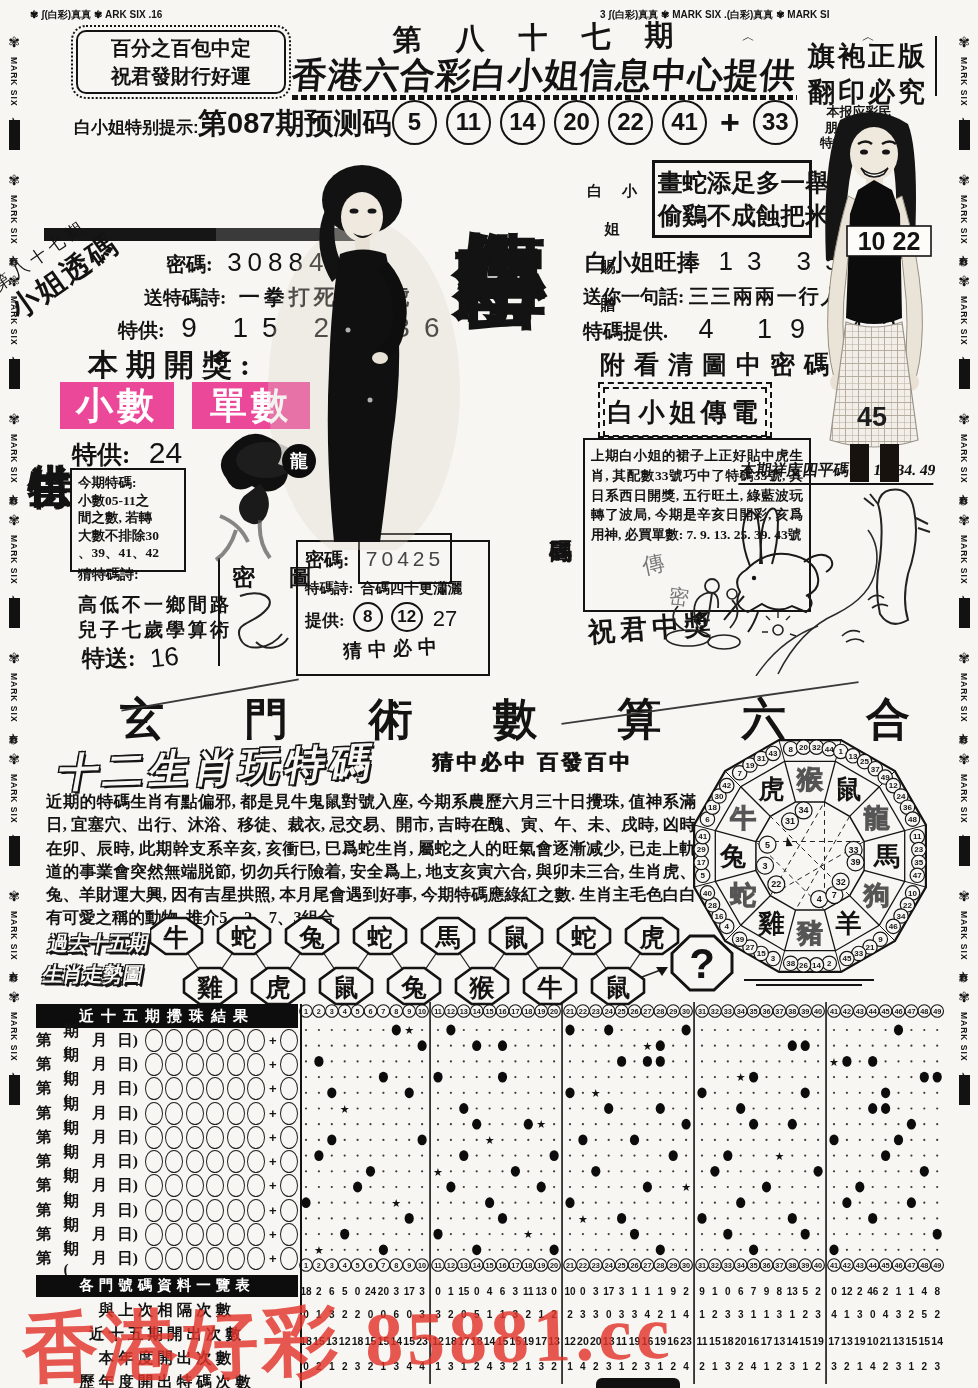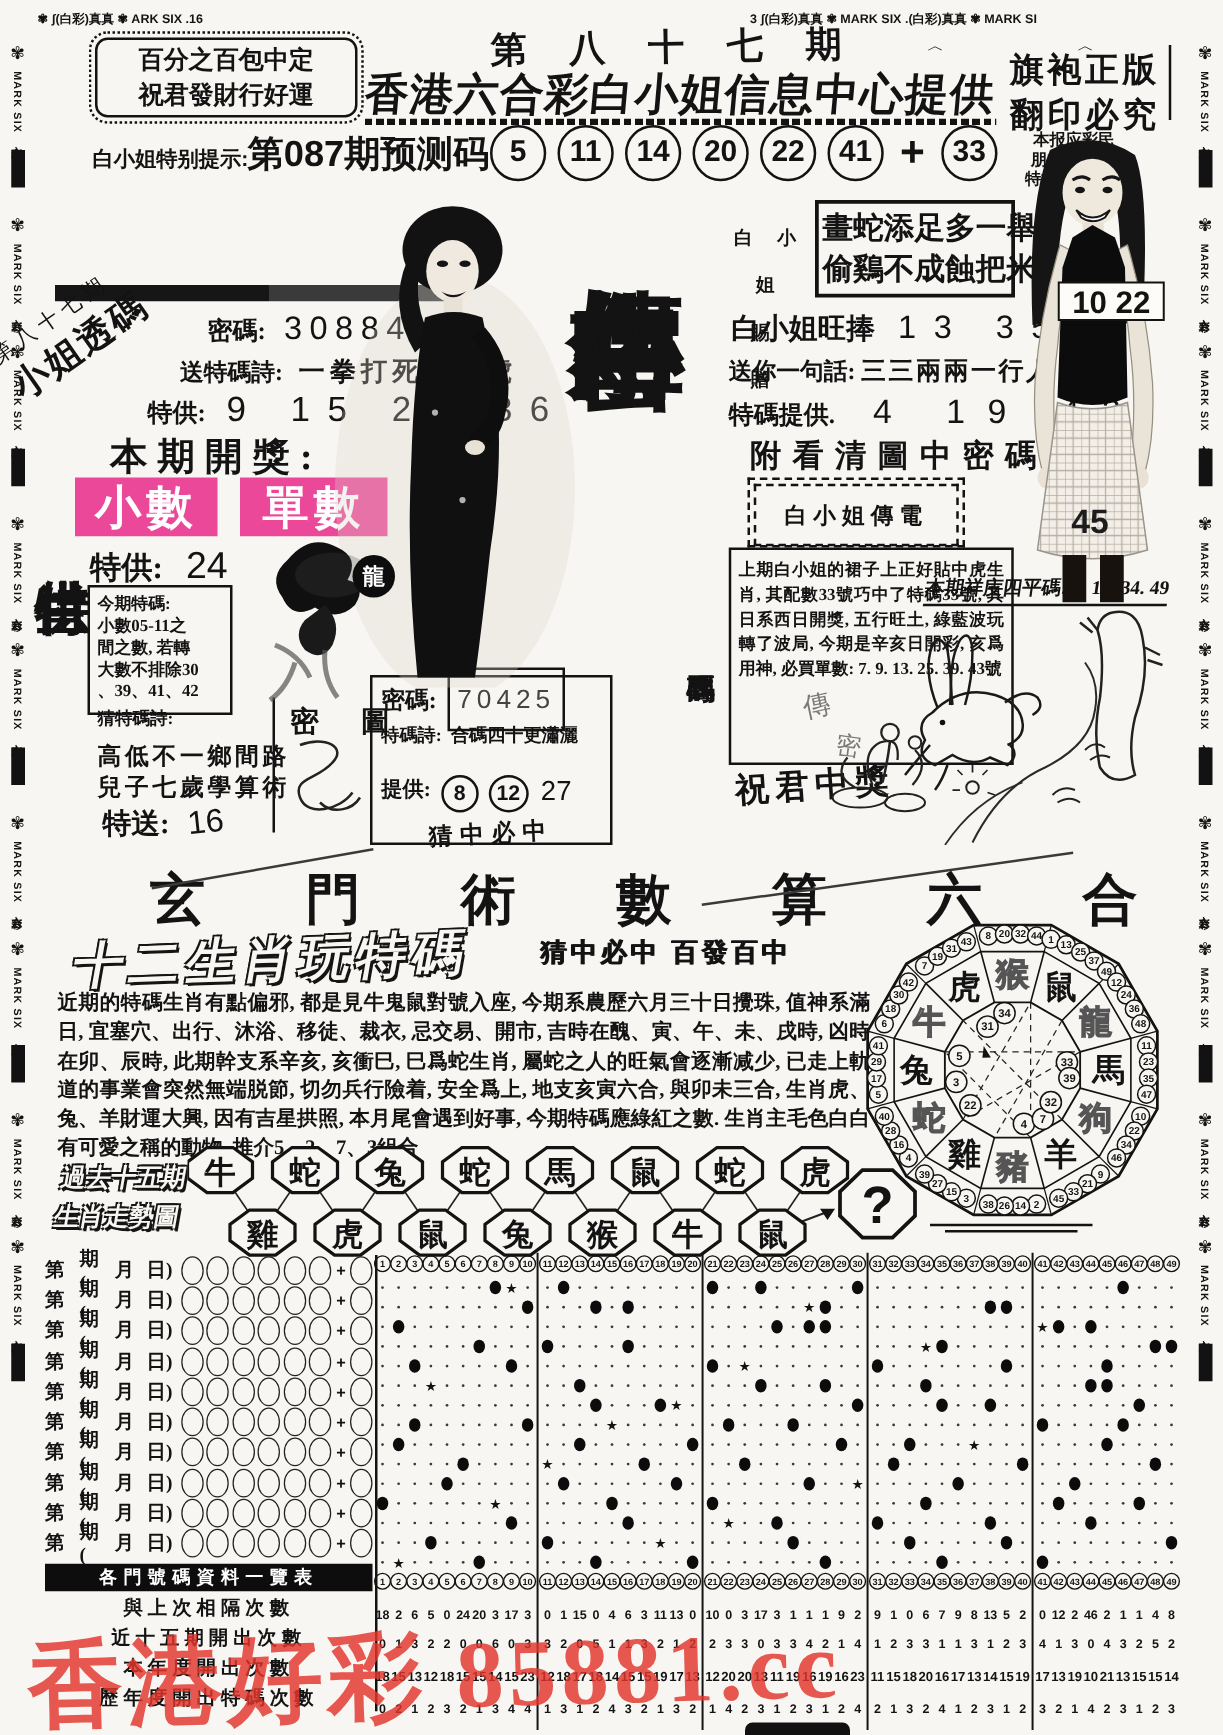--- a/index.html
+++ b/index.html
@@ -218,21 +218,21 @@
 
   <div class="abs" style="left:296px;top:540px;width:176px;height:122px;border:2.5px solid #131313;padding:5px 7px">
     <div style="white-space:nowrap">
       <span class="serif blk" style="font-size:19px">密碼:</span>
       <span style="font-size:21px;letter-spacing:4px;border:2px solid #131313;padding:12px 6px;margin-left:4px;color:#444">70425</span>
     </div>
     <div style="white-space:nowrap;margin-top:6px">
       <span class="serif blk" style="font-size:14.5px">特碼詩:</span>
       <span class="serif blk" style="font-size:14.5px;margin-left:3px">合碼四十更瀟灑</span>
     </div>
-    <div style="white-space:nowrap;margin-top:22px;display:flex;align-items:flex-start">
+    <div style="white-space:nowrap;margin-top:4px;display:flex;align-items:flex-end">
       <span class="serif b" style="font-size:17px">提供:</span>
       <span class="circleN" style="width:26px;height:26px;font-size:17px;margin-left:8px;border-width:2px">8</span>
       <span class="circleN" style="width:28px;height:26px;font-size:17px;margin-left:8px;border-width:2px">12</span>
       <span style="font-size:22px;margin-left:10px">27</span>
     </div>
     <div class="serif b" style="font-size:19px;text-align:center;margin-top:4px;letter-spacing:6px;transform:rotate(-3deg)">猜中必中</div>
   </div>
 
   <svg class="abs" style="left:252px;top:150px" width="225" height="400" viewBox="0 0 225 400">
     <ellipse cx="112" cy="240" rx="96" ry="170" fill="#d9d4ca" opacity="0.3"></ellipse>
@@ -278,21 +278,21 @@
   <div class="abs" style="left:583px;top:283px;white-space:nowrap">
     <span class="serif b" style="font-size:19px">送你一句話:</span>
     <span class="serif b" style="font-size:20px;letter-spacing:2px">三三兩兩一行人</span>
   </div>
   <div class="abs" style="left:583px;top:314px;white-space:nowrap">
     <span class="serif b" style="font-size:20px">特碼提供.</span>
     <span style="font-size:27px;letter-spacing:18px;margin-left:26px">4 19 43</span>
   </div>
   <div class="abs serif blk" style="left:600px;top:348px;font-size:25px;letter-spacing:9px">附看清圖中密碼</div>
   <div class="abs" style="left:598px;top:382px;width:164px;height:46px;border:2.5px dashed #131313;padding:3px">
-    <div class="serif blk" style="border:2px dashed #131313;height:100%;display:flex;align-items:center;justify-content:center;font-size:18px;letter-spacing:5px">白小姐傳電</div>
+    <div class="serif blk" style="border:2px dashed #131313;height:100%;display:flex;align-items:center;justify-content:center;font-size:26px;letter-spacing:5px">白小姐傳電</div>
   </div>
   <div class="abs serif b" style="left:583px;top:438px;width:212px;height:158px;border:2px solid #131313;padding:6px;font-size:13.5px;line-height:19.8px;text-align:justify">上期白小姐的裙子上正好貼中虎生肖, 其配數33號巧中了特碼33號, 其日系西日開獎, 五行旺土, 綠藍波玩轉了波局, 今期是辛亥日開彩, 亥爲用神, 必買單數: 7. 9. 13. 25. 39. 43號</div>
   <div class="abs serif blk" style="left:588px;top:610px;font-size:27px;letter-spacing:5px;transform:rotate(-4deg)">祝君中獎</div>
   <div class="abs serif b" style="left:740px;top:460px;font-size:15.5px;border-bottom:2px solid #131313;padding-bottom:2px;transform:skewX(-8deg);white-space:nowrap">本期祥庋四平碼: 2. 17. 34. 49</div>
 
   <svg class="abs" style="left:628px;top:478px" width="305" height="198" viewBox="0 0 305 198">
     <path d="M150 196 Q172 152 208 136 Q244 118 248 90 Q252 68 240 52" fill="none" stroke="#2a2a2a" stroke-width="1.6"></path>
     <path d="M128 198 Q152 162 190 148" fill="none" stroke="#2a2a2a" stroke-width="1.4"></path>
     <path d="M262 12 Q282 8 286 32 Q292 62 280 96 Q274 122 280 142 Q262 152 252 136 Q246 110 252 80 Q256 45 250 26 Q252 14 262 12 Z" fill="none" stroke="#222" stroke-width="2"></path>
     <path d="M236 20 l10 8 m-4 -12 l8 10 M288 40 l12 6 m-10 4 l12 4" stroke="#222" stroke-width="2" fill="none"></path>
@@ -575,20 +575,21 @@
       <text x="156.64177772475912" y="154.71150438746156" font-size="9" font-weight="bold" text-anchor="middle" fill="#131313">32</text>
       <circle cx="169.5717950246291" cy="119.87638355775712" r="8.5" fill="#f8f6f2" stroke="#131313" stroke-width="1.2"></circle>
       <text x="169.5717950246291" y="122.87638355775712" font-size="9" font-weight="bold" text-anchor="middle" fill="#131313">33</text>
       <circle cx="171.55233116211224" cy="132.401962644163" r="8.5" fill="#f8f6f2" stroke="#131313" stroke-width="1.2"></circle>
       <text x="171.55233116211224" y="135.401962644163" font-size="9" font-weight="bold" text-anchor="middle" fill="#131313">39</text>
       <line x1="60" y1="250" x2="190" y2="250" stroke="#131313" stroke-width="2"></line>
       <line x1="72" y1="255" x2="178" y2="255" stroke="#131313" stroke-width="2"></line>
     </svg>
 
   <div id="ltable" class="abs" style="left:36px;top:1004px;width:262px;border-right:2px solid #131313;padding-right:2px">
+      <div class="bar" style="height: 24px; font-size: 15px; letter-spacing: 7px;">近十五期攪珠結果</div>
       <div class="rowline">
         <span class="rl" style="margin-left:0px">第</span>
         <span class="rl" style="margin-left:12px">期(</span>
         <span class="rl" style="margin-left:10px">月</span>
         <span class="rl" style="margin-left:10px">日)</span>
         <span style="display:inline-flex;align-items:center;gap:2.5px;margin-left:7px">
           <span class="lotto-circle"></span>
           <span class="lotto-circle"></span>
           <span class="lotto-circle"></span>
           <span class="lotto-circle"></span>

